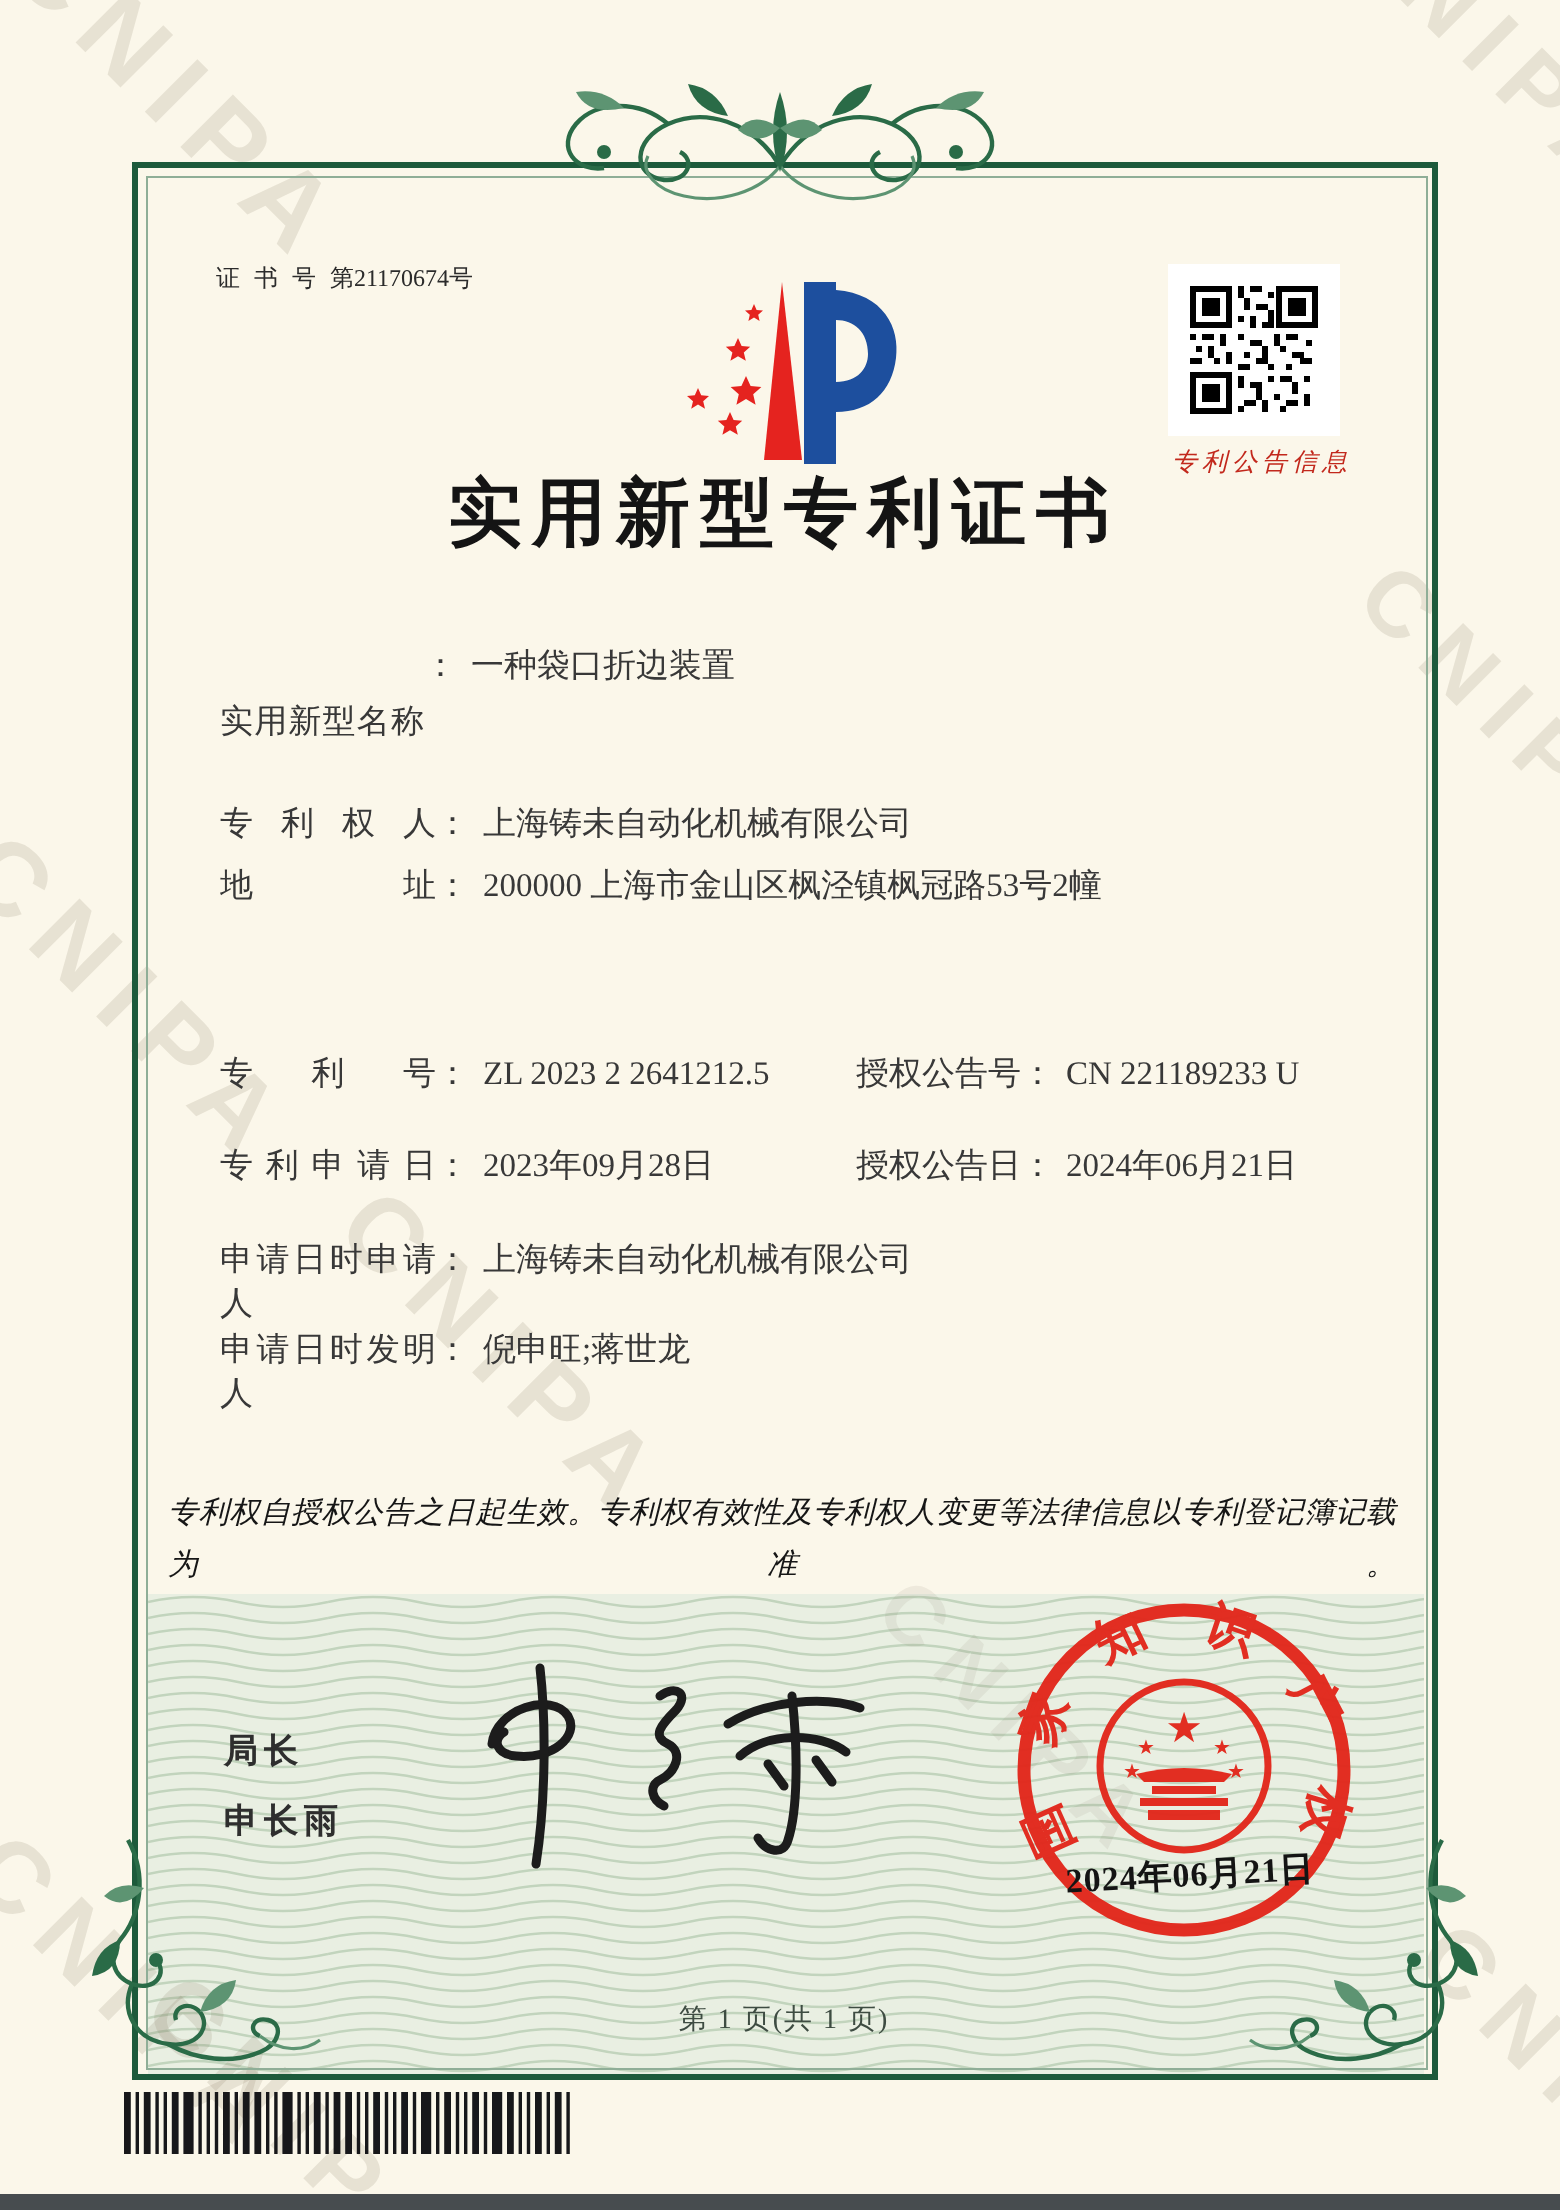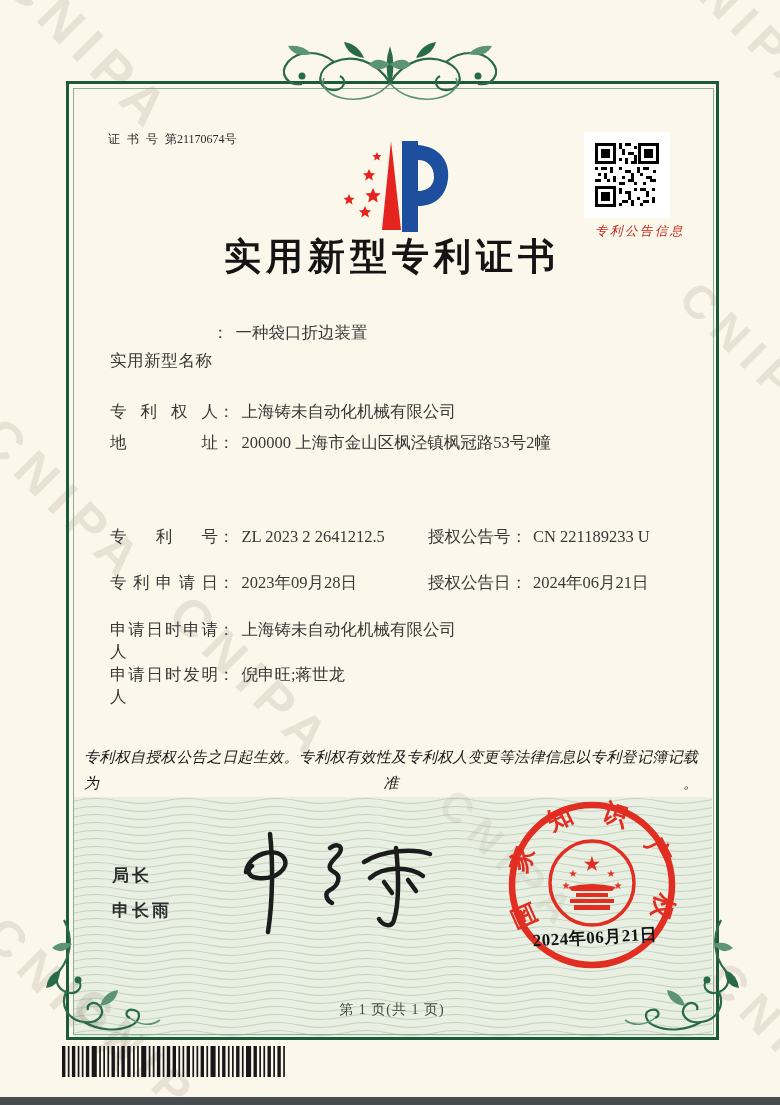--- a/index.html
+++ b/index.html
@@ -20,21 +20,21 @@
   .orn{position:absolute;z-index:4;}
   .orn-br{transform:scaleX(-1);}
 
   .cert-no{position:absolute;left:108px;top:131px;font-size:12px;color:#2b2b2b;z-index:5;}
   .cert-no .sp{letter-spacing:7px;}
 
   .logo{position:absolute;left:333px;top:136px;z-index:5;}
 
   .qr{position:absolute;left:584px;top:132px;width:86px;height:86px;background:#fff;z-index:5;}
   .qr svg{position:absolute;left:11px;top:11px;}
-  .qr-caption{position:absolute;left:580px;top:223px;width:120px;text-align:center;font-size:12.5px;
+  .qr-caption{position:absolute;left:556px;top:223px;width:120px;text-align:right;font-size:12.5px;
       font-style:italic;color:#c2281c;letter-spacing:2.5px;z-index:5;}
 
   .title{position:absolute;left:0;top:232px;width:784px;text-align:center;font-size:37px;font-weight:700;
       color:#141414;letter-spacing:5px;z-index:5;}
 
   .row{position:absolute;left:110px;width:600px;font-size:16.5px;color:#383838;z-index:5;line-height:22px;}
   .flabel{display:inline-block;width:108px;text-align:justify;text-align-last:justify;vertical-align:top;}
   .colon{margin-right:7px;}
   .col2{position:absolute;left:318px;top:0;}
   .col2 .colon{margin-right:6px;}

